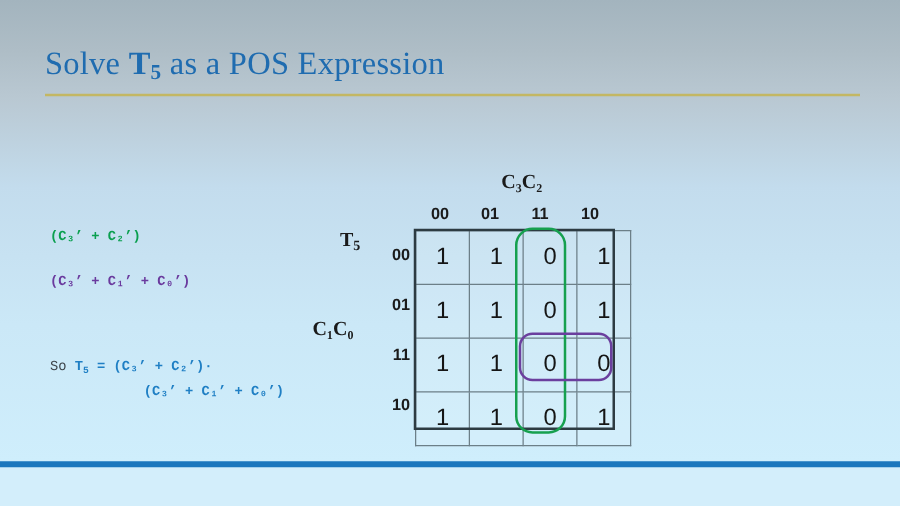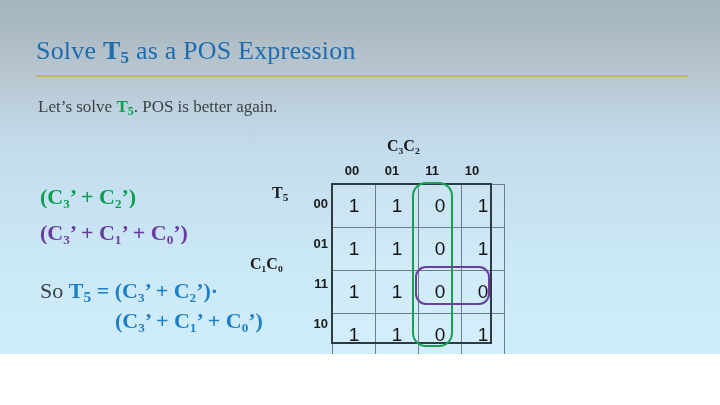--- a/index.html
+++ b/index.html
@@ -8,21 +8,21 @@
   }
   body {
     width: 720px;
     height: 405px;
     overflow: hidden;
     font-family: "Liberation Serif", serif;
   }
   #slide {
     position: relative;
     width: 720px;
-    height: 354px;
+    height: 405px;
     background: linear-gradient(to bottom,
         #a3b4be 0px,
         #aebdc6 40px,
         #b9c8d2 78px,
         #c3dced 150px,
         #cbe8f7 260px,
         #cfeefc 370px);
     overflow: hidden;
   }
 
@@ -70,27 +70,28 @@
 
   sub, .sb {
     font-size: 0.70em;
     vertical-align: -0.28em;
     line-height: 0;
   }
 
   
   .expr {
     position: absolute;
-    font-size: 22px;
-    font-weight: bold;
-    white-space: nowrap;
+    font-size: 11px;
+    font-weight: bold;
+    white-space: nowrap;
+    font-family: Liberation Mono, monospace;
   }
   #expr-green { left: 40px; top: 184px; color: #0a9f4f; }
   #expr-purple { left: 40px; top: 220px; color: #6a3a9e; }
-  #expr-so { left: 40px; top: 278px; font-weight: normal; color: #3b4248; }
+  #expr-so { left: 40px; top: 288px; font-weight: normal; color: #3b4248; }
   #expr-so2 { left: 115px; top: 308px; color: #1f7fc4; }
 
   
   #kmap {
     position: absolute;
     left: 332px;
     top: 184px;
     width: 161px;
     height: 161px;
   }
@@ -123,21 +124,21 @@
   }
 
   .kmap-label {
     position: absolute;
     font-size: 16px;
     font-weight: bold;
     color: #1a1a1a;
     white-space: nowrap;
   }
   #label-t5 { left: 272px; top: 148px; margin-top: 36px; }
-  #label-c3c2 { left: 387px; top: 137px; }
+  #label-c3c2 { left: 401px; top: 137px; }
   #label-c1c0 { left: 250px; top: 255px; }
 
   .col-head {
     position: absolute;
     font-family: "Liberation Sans", sans-serif;
     font-size: 13px;
     font-weight: bold;
     color: #1a1a1a;
     width: 40px;
     text-align: center;
@@ -198,23 +199,20 @@
 </head>
 <body>
 
 <div id="slide">
 
   <div id="title">
     <span>Solve </span><span class="t">T</span><span class="sub">5</span><span> as a POS Expression</span>
   </div>
   <div id="title-rule"></div>
 
-  <div class="body-line" id="line-lets">
-    <span>Let’s solve </span><span class="green">T</span><span class="green sb">5</span><span>.  POS is better again.</span>
-  </div>
 
   <div class="expr" id="expr-green">(C₃’ + C₂’)</div>
   <div class="expr" id="expr-purple">(C₃’ + C₁’ + C₀’)</div>
 
   <div class="expr" id="expr-so">
     <span class="dark">So </span><span class="blue">T</span><span class="blue sb">5</span><span class="blue"> = </span><span class="blue">(C₃’ + C₂’)·</span>
   </div>
   <div class="expr blue" id="expr-so2">(C₃’ + C₁’ + C₀’)</div>
 
   <div class="kmap-label" id="label-t5">

